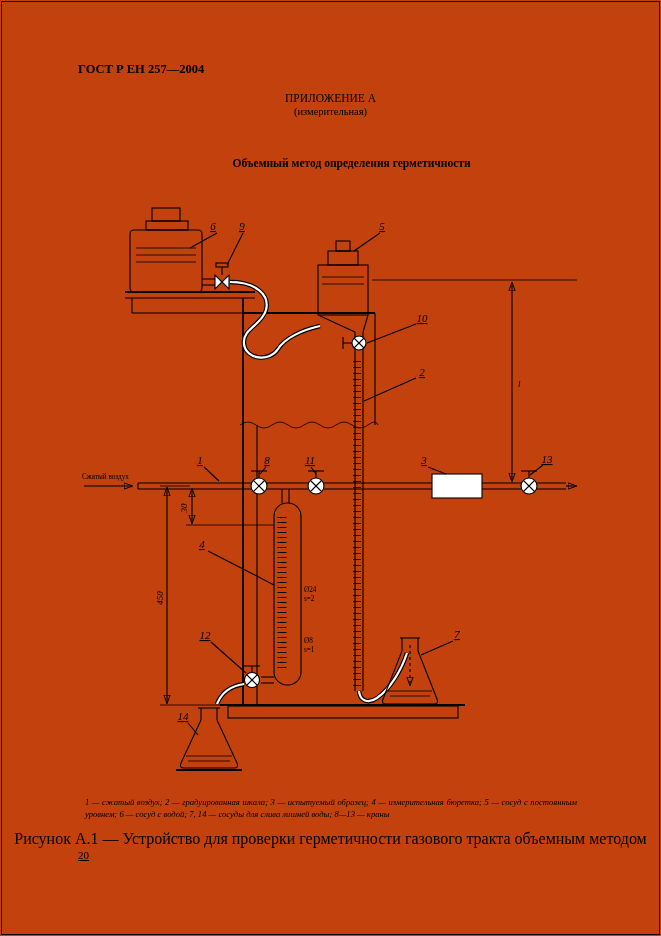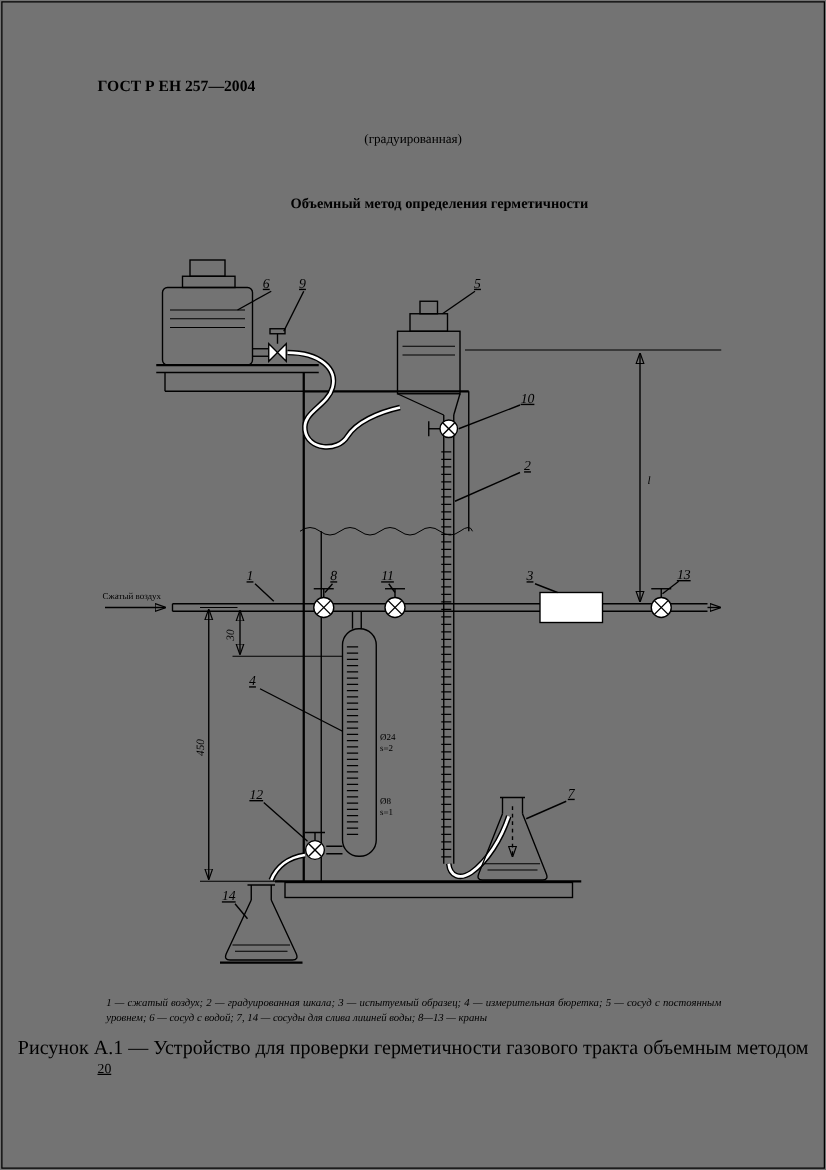--- a/index.html
+++ b/index.html
@@ -1,16 +1,16 @@
 <!DOCTYPE html>
 <html><head>
 <meta charset="utf-8">
 <style>
   html,body{margin:0;padding:0;background:#e8e8e8;}
-  .page{position:relative;width:661px;height:936px;background:#737373;margin:0 auto;
+  .page{position:relative;width:661px;height:936px;background:#c2410c;margin:0 auto;
         font-family:"Liberation Serif",serif;color:#000;overflow:hidden;}
   .frame{position:absolute;inset:1px;border:1px solid #000;pointer-events:none;}
   .doc-number{position:absolute;left:78px;top:62px;font-weight:bold;font-size:12.5px;}
   .centered{position:absolute;left:0;width:100%;text-align:center;}
   .appendix-title{top:92px;font-size:11.5px;}
   .appendix-subtitle{top:106px;font-size:10.5px;}
   .section-title{top:157px;font-size:11.5px;font-weight:bold;margin-left:21px;}
   .intro{position:absolute;left:106px;top:184px;font-size:10.5px;}
   .fig-wrap{position:absolute;left:80px;top:203px;width:500px;height:578px;}
   .legend{position:absolute;left:85px;top:786px;width:492px;font-size:8.6px;font-style:italic;
@@ -32,21 +32,22 @@
   #fig text.dim{font-style:italic;font-size:9px;}
   #fig text.small{font-size:7.2px;}
 </style>
 </head>
 <body>
 
 <div class="page">
   <div class="frame"></div>
 
   <div class="doc-number">ГОСТ Р ЕН 257—2004</div>
-  <div class="centered appendix-subtitle">(градуированная)</div>
+  <div class="centered appendix-title">ПРИЛОЖЕНИЕ А</div>
+  <div class="centered appendix-subtitle">(измерительная)</div>
   <div class="centered section-title">Объемный метод определения герметичности</div>
 
   <div class="fig-wrap">
     <svg id="fig" width="500" height="578" viewBox="0 0 500 578">
       <defs>
         <marker id="ar" viewBox="0 0 10 10" refX="9" refY="5" markerWidth="8" markerHeight="8" orient="auto-start-reverse">
           <path d="M0,1.5 L10,5 L0,8.5 z" fill="#000" stroke="none"></path>
         </marker>
         <pattern id="hatch" patternUnits="userSpaceOnUse" width="7" height="7">
           <path d="M0,7 L7,0" stroke="#000" stroke-width="0.8" fill="none"></path>

